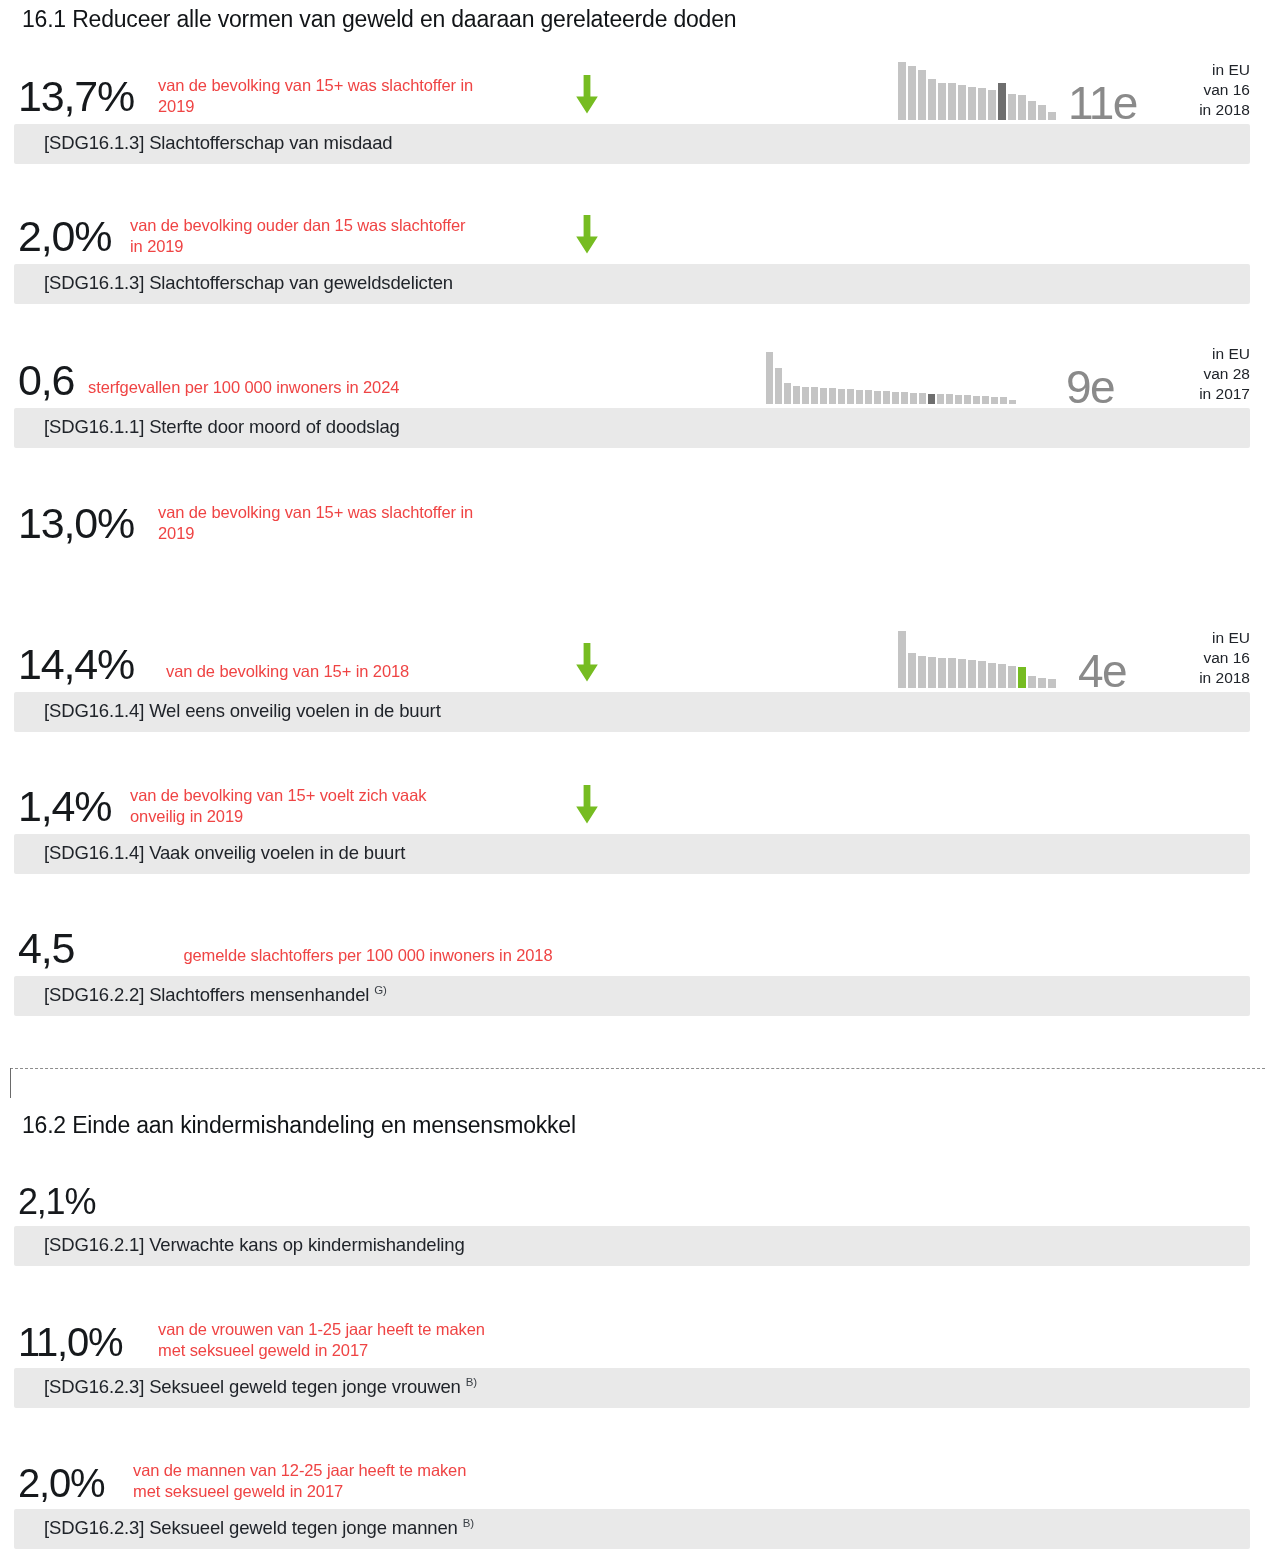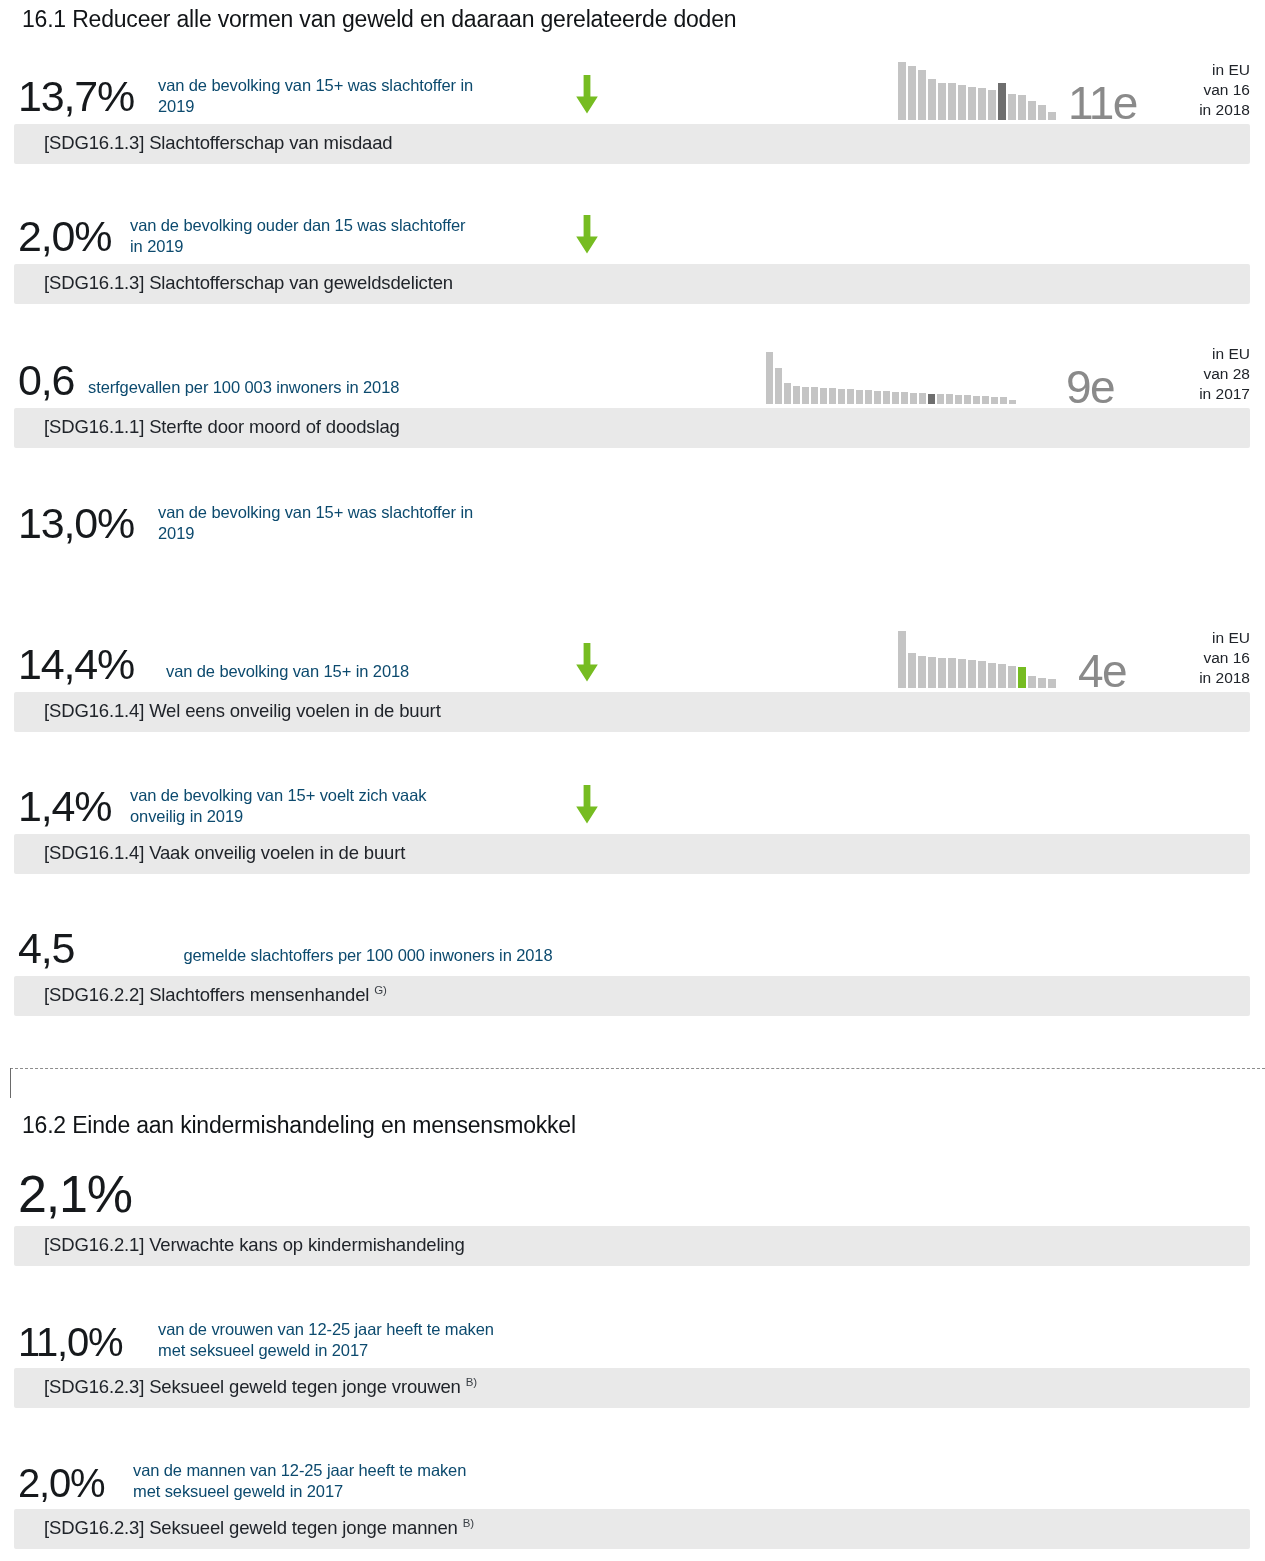--- a/index.html
+++ b/index.html
@@ -39,21 +39,21 @@
     font-weight: 400;
     color: #16191c;
     letter-spacing: -1.2px;
     line-height: 1;
     white-space: nowrap;
   }
   .desc {
     position: absolute;
     font-size: 16.5px;
     line-height: 21px;
-    color: #0c4a6e;
+    color: #ef4444;
     bottom: 3px;
     white-space: pre-line;
     letter-spacing: -0.1px;
   }
   .desc.one-line { bottom: 6px; }
 
   
   .label-bar {
     position: absolute;
     left: 14px;
@@ -202,21 +202,21 @@
       </div>
     </div>
     <div class="label-bar" style="top:66px;">
       <div class="label-text"><span>[SDG16.1.3] Slachtofferschap van geweldsdelicten</span></div>
     </div>
   </div>
 
   <div class="indicator" style="top:342px;">
     <div class="ind-top">
       <div class="big-value">0,6</div>
-      <div class="desc one-line" style="left:88px; width:520px;">sterfgevallen per 100 003 inwoners in 2018</div>
+      <div class="desc one-line" style="left:88px; width:520px;">sterfgevallen per 100 000 inwoners in 2024</div>
       <div class="eu-rank" style="left:766px; top:0px; width:484px; height:62px;">
         <div class="minichart" style="left:0px; height:52px; gap:2px;">
           <div class="bar" style="height:52px;width:7px"></div>
           <div class="bar" style="height:36px;width:7px"></div>
           <div class="bar" style="height:21px;width:7px"></div>
           <div class="bar" style="height:18px;width:7px"></div>
           <div class="bar" style="height:17px;width:7px"></div>
           <div class="bar" style="height:17px;width:7px"></div>
           <div class="bar" style="height:16px;width:7px"></div>
           <div class="bar" style="height:16px;width:7px"></div>
@@ -327,31 +327,31 @@
 
   <div class="divider-wrap" style="top:1068px;">
     <div class="divider-line"></div>
     <div class="divider-tick"></div>
   </div>
 
   <div class="section-title" style="top:1112px;">16.2 Einde aan kindermishandeling en mensensmokkel</div>
 
   <div class="indicator" style="top:1160px;">
     <div class="ind-top">
-      <div class="big-value" style="font-size:52px;">2,1%</div>
+      <div class="big-value" style="font-size:36px;">2,1%</div>
     </div>
     <div class="label-bar" style="top:66px;">
       <div class="label-text"><span>[SDG16.2.1] Verwachte kans op kindermishandeling</span></div>
     </div>
   </div>
 
   <div class="indicator" style="top:1302px;">
     <div class="ind-top">
       <div class="big-value" style="font-size:40px;">11,0%</div>
-      <div class="desc" style="left:158px; width:430px;">van de vrouwen van 12-25 jaar heeft te maken
+      <div class="desc" style="left:158px; width:430px;">van de vrouwen van 1-25 jaar heeft te maken
 met seksueel geweld in 2017</div>
     </div>
     <div class="label-bar" style="top:66px;">
       <div class="label-text"><span>[SDG16.2.3] Seksueel geweld tegen jonge vrouwen</span> <sup>B)</sup></div>
     </div>
   </div>
 
   <div class="indicator" style="top:1443px;">
     <div class="ind-top">
       <div class="big-value" style="font-size:40px;">2,0%</div>

